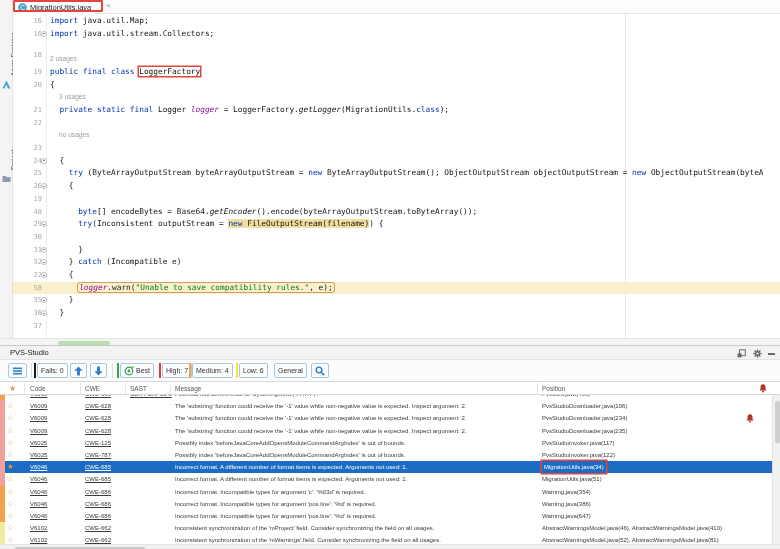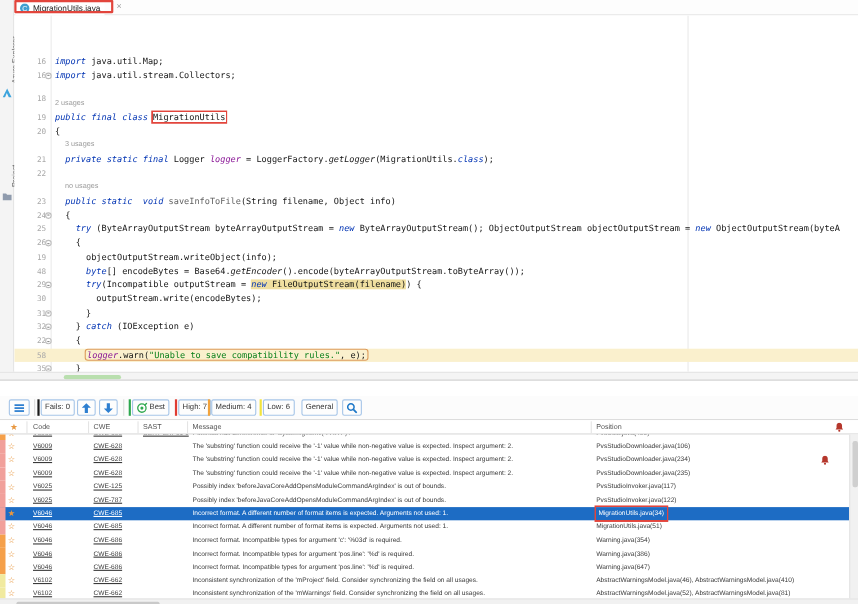--- a/index.html
+++ b/index.html
@@ -12,28 +12,28 @@
   #tabbar{position:absolute;left:13px;top:0;width:767px;height:14px;background:#fdfdfd;border-bottom:1px solid #e3e3e3;}
   #tab{position:absolute;left:1px;top:0;height:14px;display:flex;align-items:center;padding:0 4px;background:#fff;}
   #tab .tablabel{font-size:7.5px;color:#222;margin-left:3px;}
   #tab-close{position:absolute;left:93px;top:1px;font-size:8px;color:#9a9a9a;}
   .annobox{position:absolute;border:2px solid #e2453c;border-radius:1px;pointer-events:none;}
   
   #editor{position:absolute;left:13px;top:14px;width:767px;height:324px;background:#fff;overflow:hidden;}
   #gutterline{position:absolute;left:33px;top:0;width:1px;height:100%;background:#ececec;}
   #marginguide{position:absolute;left:612px;top:0;width:1px;height:100%;background:#e9e9e9;}
   .edrow{position:absolute;left:0;width:100%;height:12.7px;line-height:12.7px;
-    font-family:"DejaVu Sans Mono",monospace;font-size:7.8px;white-space:pre;color:#141414;margin-top:35px;}
+    font-family:"DejaVu Sans Mono",monospace;font-size:7.8px;white-space:pre;color:#141414;}
   .edrow.cur{background:#faf0cd;}
   .edrow .num{position:absolute;left:0;top:0;width:29px;text-align:right;color:#a9a9a9;font-size:7px;}
   .edrow .code{position:absolute;left:37px;top:0;}
   .edrow .hintt{position:absolute;top:0;color:#9c9c9c;font-size:6.6px;font-family:"Liberation Sans",sans-serif;}
   .fold{position:absolute;left:27.5px;top:3px;width:6px;height:6px;border:1px solid #bdbdbd;border-radius:50%;background:#fff;}
   .fold i{position:absolute;left:1px;top:1.7px;width:2.2px;height:1px;background:#8a8a8a;}
-  .tk.kw{color:#0033b3;font-style:italic;}
+  .tk.kw{color:#0033b3;}
   .tk.pl{color:#141414;}
   .tk.str{color:#067d17;}
   .tk.fld{color:#871094;font-style:italic;}
   .tk.itl{font-style:italic;}
   .tk.mth{color:#5f5f5f;}
   .tk.redbox{box-shadow:0 0 0 1.5px #e2453c;}
   .g-hl{background:#f0dfa0;}
   .g-warn{box-shadow:0 0 0 1px #dd9b5b;border-radius:2px;padding:0 1px;}
   
   #splitter{position:absolute;left:0;top:338px;width:780px;height:7px;background:#f4f4f4;border-top:1px solid #e5e5e5;}
@@ -96,49 +96,67 @@
 </div>
 
 <div id="editor">
   <div id="gutterline"></div>
   <div id="marginguide"></div>
   <div id="edlines">
       <div class="edrow" style="top: 1px;"><span class="num">16</span><span class="code"><span class="tk kw">import</span><span class="tk pl"> java.util.Map;</span></span></div>
       <div class="edrow" style="top: 13.7px;"><span class="num">16</span><span class="fold"><i></i></span><span class="code"><span class="tk kw">import</span><span class="tk pl"> java.util.stream.Collectors;</span></span></div>
       <div class="edrow" style="top: 35px;"><span class="num">18</span><span class="code"></span></div>
       <div class="edrow" style="top: 39.1px;"><span class="hintt" style="left: 37px;">2 usages</span></div>
-      <div class="edrow" style="top: 51.8px;"><span class="num">19</span><span class="code"><span class="tk kw">public final class </span><span class="tk pl redbox">MigrationUtils</span></span></div>
+      <div class="edrow" style="top: 51.8px;"><span class="num">19</span><span class="code"><span class="tk kw">public final class </span><span class="tk pl redbox">LoggerFactory</span></span></div>
       <div class="edrow" style="top: 64.5px;"><span class="num">20</span><span class="code"><span class="tk pl">{</span></span></div>
       <div class="edrow" style="top: 77.2px;"><span class="hintt" style="left: 46px;">3 usages</span></div>
       <div class="edrow" style="top: 89.9px;"><span class="num">21</span><span class="code"><span class="tk pl">  </span><span class="tk kw">private static final </span><span class="tk pl">Logger </span><span class="tk fld">logger</span><span class="tk pl"> = LoggerFactory.</span><span class="tk itl">getLogger</span><span class="tk pl">(MigrationUtils.</span><span class="tk kw">class</span><span class="tk pl">);</span></span></div>
       <div class="edrow" style="top: 102.6px;"><span class="num">22</span><span class="code"></span></div>
       <div class="edrow" style="top: 115.3px;"><span class="hintt" style="left: 46px;">no usages</span></div>
-      <div class="edrow" style="top: 128px;"><span class="num">23</span><span class="code"><span class="tk pl">  </span><span class="tk kw">public static  void </span><span class="tk mth">saveInfoToFile</span><span class="tk pl">(String filename, Object info)</span></span></div>
+      <div class="edrow" style="top: 128px;"><span class="num">23</span></div>
       <div class="edrow" style="top: 140.7px;"><span class="num">24</span><span class="fold"><i></i></span><span class="code"><span class="tk pl">  {</span></span></div>
       <div class="edrow" style="top: 153.4px;"><span class="num">25</span><span class="code"><span class="tk pl">    </span><span class="tk kw">try</span><span class="tk pl"> (ByteArrayOutputStream byteArrayOutputStream = </span><span class="tk kw">new</span><span class="tk pl"> ByteArrayOutputStream(); ObjectOutputStream objectOutputStream = </span><span class="tk kw">new</span><span class="tk pl"> ObjectOutputStream(byteA</span></span></div>
       <div class="edrow" style="top: 166.1px;"><span class="num">26</span><span class="fold"><i></i></span><span class="code"><span class="tk pl">    {</span></span></div>
-      <div class="edrow" style="top: 178.8px;"><span class="num">19</span><span class="code"><span class="tk pl">      objectOutputStream.writeObject(info);</span></span></div>
+      <div class="edrow" style="top: 178.8px;"><span class="num">19</span></div>
       <div class="edrow" style="top: 191.5px;"><span class="num">48</span><span class="code"><span class="tk pl">      </span><span class="tk kw">byte</span><span class="tk pl">[] encodeBytes = Base64.</span><span class="tk itl">getEncoder</span><span class="tk pl">().encode(byteArrayOutputStream.toByteArray());</span></span></div>
-      <div class="edrow" style="top: 204.2px;"><span class="num">29</span><span class="fold"><i></i></span><span class="code"><span class="tk pl">      </span><span class="tk kw">try</span><span class="tk pl">(Incompatible outputStream = </span><span class="g-hl"><span class="tk kw">new</span><span class="tk pl"> FileOutputStream(filename)</span></span><span class="tk pl">) {</span></span></div>
-      <div class="edrow" style="top: 216.9px;"><span class="num">30</span><span class="code"><span class="tk pl">        outputStream.write(encodeBytes);</span></span></div>
+      <div class="edrow" style="top: 204.2px;"><span class="num">29</span><span class="fold"><i></i></span><span class="code"><span class="tk pl">      </span><span class="tk kw">try</span><span class="tk pl">(Inconsistent outputStream = </span><span class="g-hl"><span class="tk kw">new</span><span class="tk pl"> FileOutputStream(filename)</span></span><span class="tk pl">) {</span></span></div>
+      <div class="edrow" style="top: 216.9px;"><span class="num">30</span></div>
       <div class="edrow" style="top: 229.6px; text-decoration: underline;"><span class="num">31</span><span class="fold"><i></i></span><span class="code"><span class="tk pl">      }</span></span></div>
-      <div class="edrow" style="top: 242.3px;"><span class="num">32</span><span class="fold"><i></i></span><span class="code"><span class="tk pl">    } </span><span class="tk kw">catch</span><span class="tk pl"> (IOException e)</span></span></div>
+      <div class="edrow" style="top: 242.3px;"><span class="num">32</span><span class="fold"><i></i></span><span class="code"><span class="tk pl">    } </span><span class="tk kw">catch</span><span class="tk pl"> (Incompatible e)</span></span></div>
       <div class="edrow" style="top: 255px;"><span class="num">22</span><span class="fold"><i></i></span><span class="code"><span class="tk pl">    {</span></span></div>
       <div class="edrow cur" style="top: 267.7px;"><span class="num">58</span><span class="code"><span class="tk pl">      </span><span class="g-warn"><span class="tk fld">logger</span><span class="tk pl">.warn(</span><span class="tk str">"Unable to save compatibility rules."</span><span class="tk pl">, e);</span></span></span></div>
       <div class="edrow" style="top: 280.4px;"><span class="num">35</span><span class="fold"><i></i></span><span class="code"><span class="tk pl">    }</span></span></div>
       <div class="edrow" style="top: 293.1px;"><span class="num">36</span><span class="fold"><i></i></span><span class="code"><span class="tk pl">  }</span></span></div>
       <div class="edrow" style="top: 305.8px;"><span class="num">37</span><span class="code"></span></div>
     </div>
 </div>
 
 <div id="splitter">
   <div id="greenpill"></div>
 </div>
 
 <div id="panel">
+  <div id="ptitle">
+    <span class="t">PVS-Studio</span>
+    <svg class="titleicon" style="left:737px;" viewBox="0 0 9 9">
+        <rect x="2.5" y="0.8" width="5.8" height="5.8" fill="none" stroke="#6b6b6b" stroke-width="1"></rect>
+        <rect x="0.6" y="4.4" width="4" height="4" fill="#6b6b6b"></rect>
+      </svg>
+    <svg class="titleicon" style="left:753px;" viewBox="0 0 9 9">
+        <g stroke="#6b6b6b" stroke-width="1.4">
+          <line x1="4.5" y1="0.4" x2="4.5" y2="8.6"></line>
+          <line x1="0.4" y1="4.5" x2="8.6" y2="4.5"></line>
+          <line x1="1.6" y1="1.6" x2="7.4" y2="7.4"></line>
+          <line x1="7.4" y1="1.6" x2="1.6" y2="7.4"></line>
+        </g>
+        <circle cx="4.5" cy="4.5" r="2.6" fill="#6b6b6b"></circle>
+        <circle cx="4.5" cy="4.5" r="1.1" fill="#f3f3f3"></circle>
+      </svg>
+    <div class="titleicon" style="left:768px;top:7px;width:7px;height:1.5px;background:#6b6b6b;"></div>
+  </div>
 
   <div id="toolbar">
     <div class="btn" style="left:8px;width:19px;">
       <svg width="9" height="8" viewBox="0 0 9 8">
           <g fill="#2e7fd0">
             <rect y="0.5" width="9" height="1.6"></rect>
             <rect y="3.2" width="9" height="1.6"></rect>
             <rect y="5.9" width="9" height="1.6"></rect>
           </g>
         </svg>

